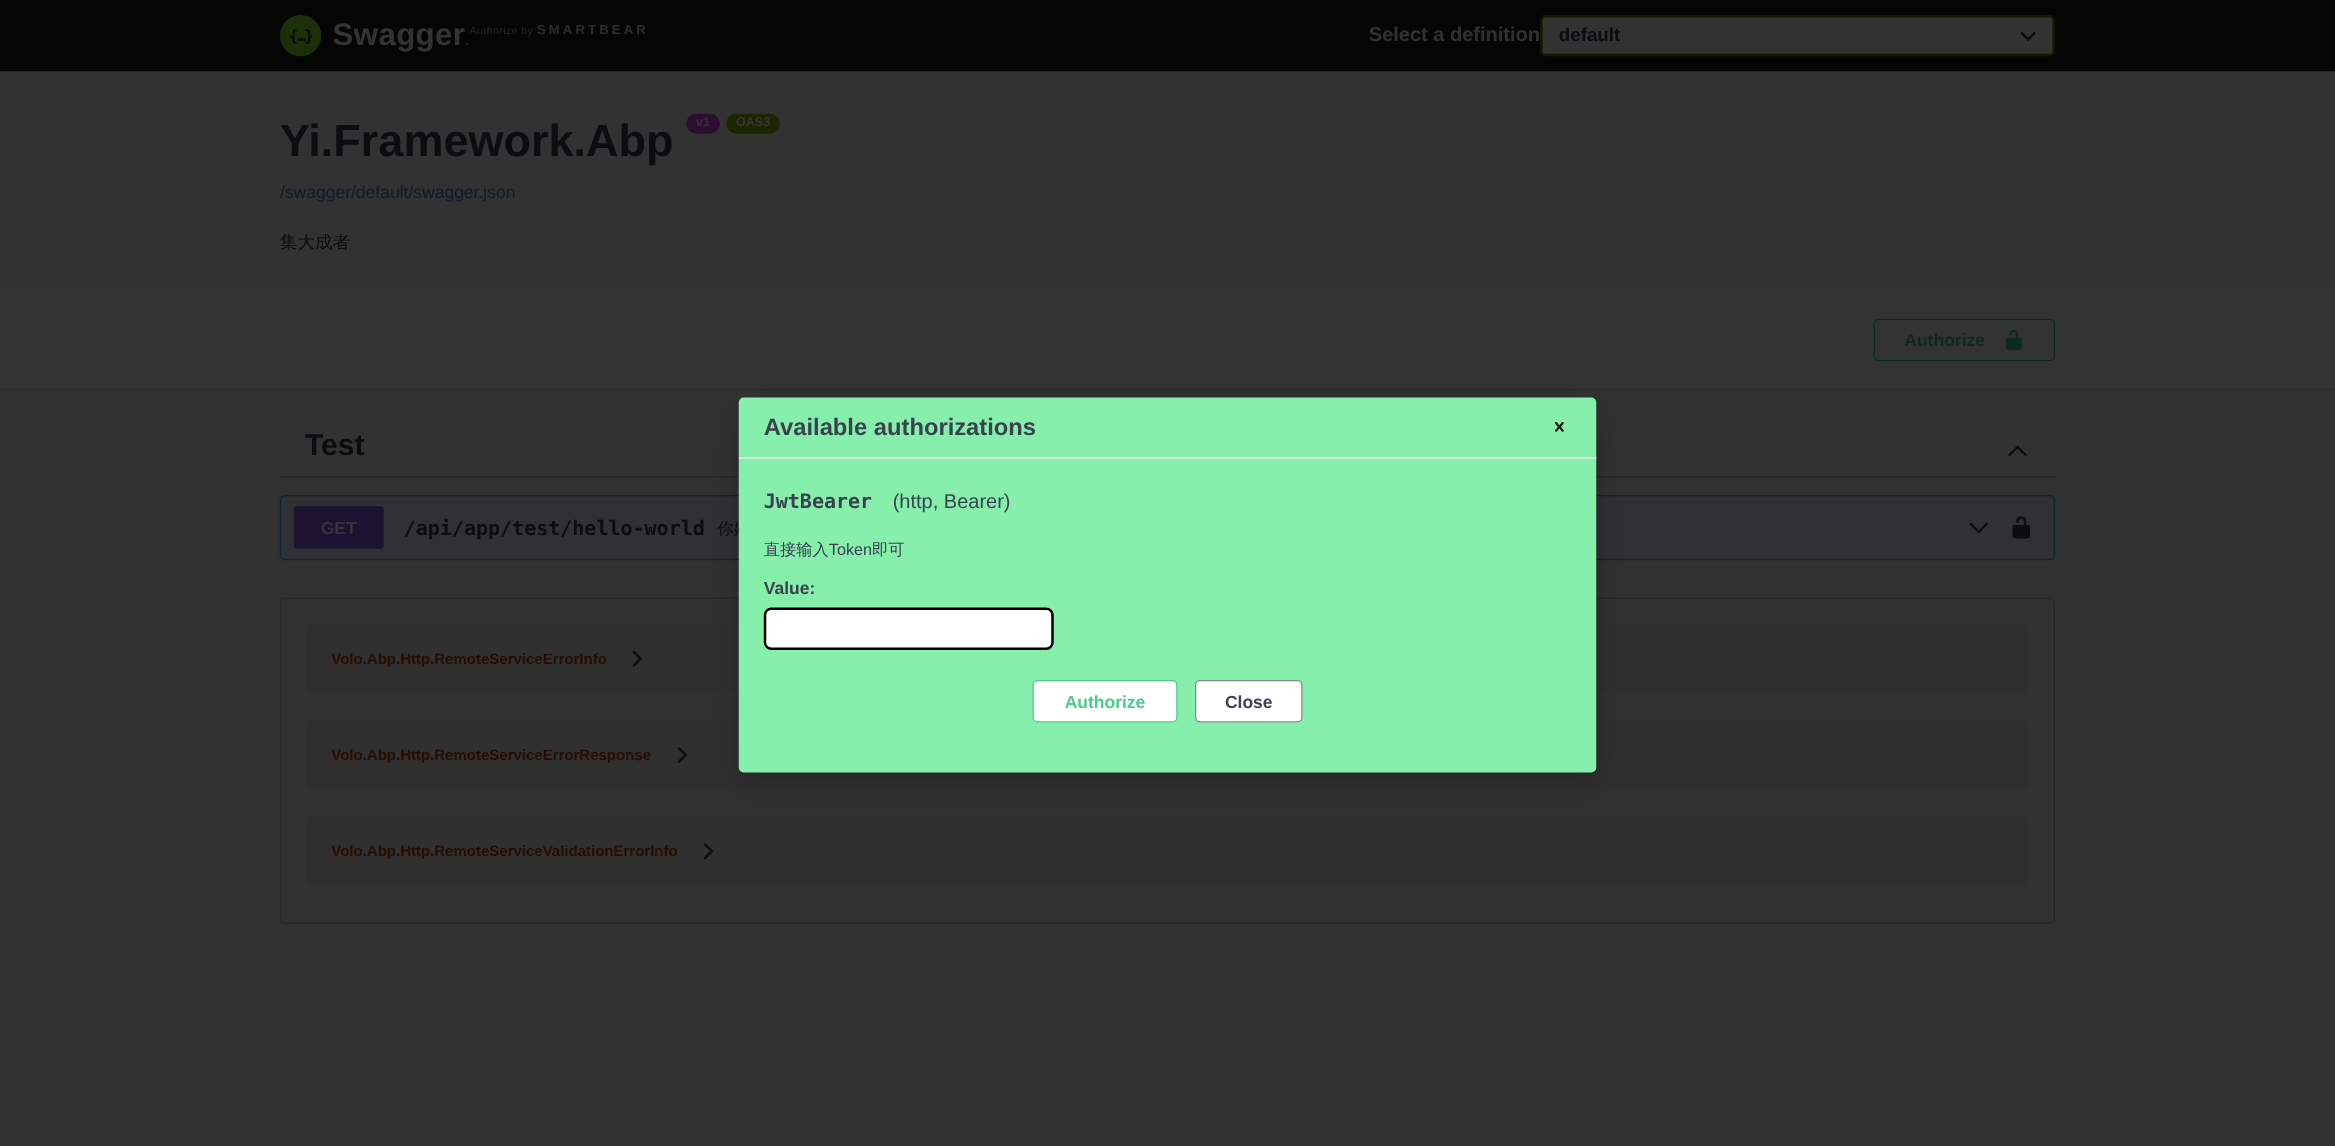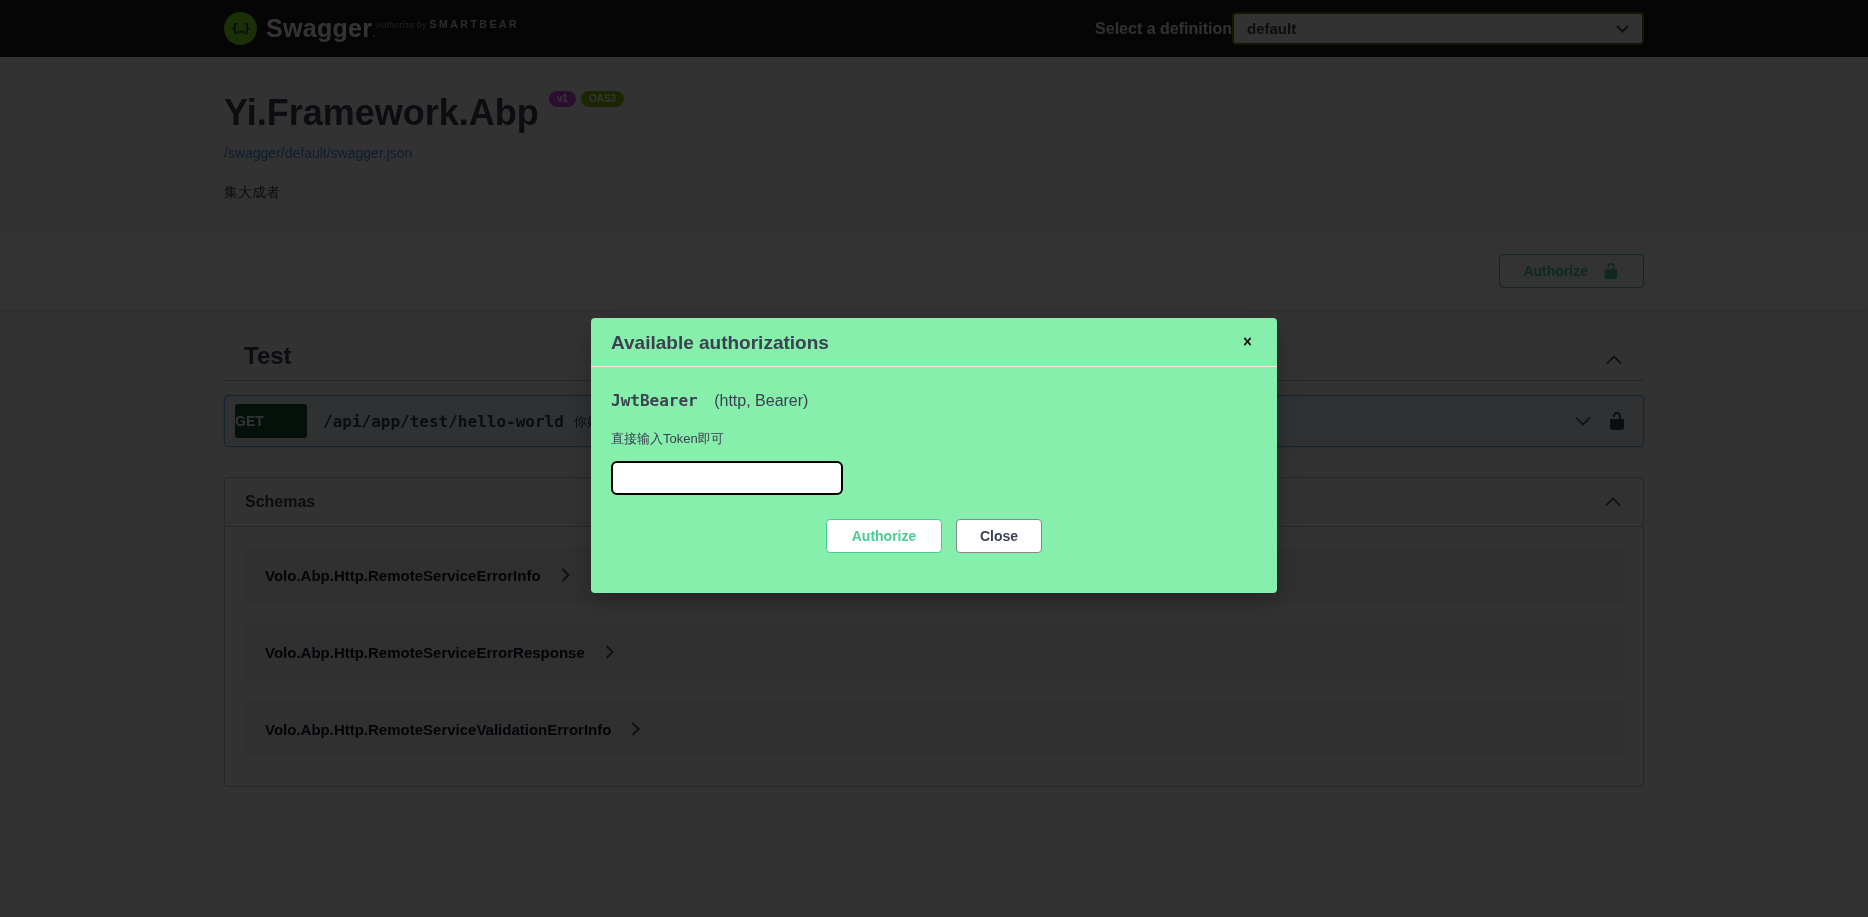--- a/index.html
+++ b/index.html
@@ -48,37 +48,37 @@
 
   
   .content { padding-bottom: 40px; }
   .tag-section { margin-top: 22px; }
   .tag-header { display: flex; align-items: flex-end; justify-content: space-between; padding: 10px 20px;
     border-bottom: 1px solid rgba(59,65,81,.3); cursor: pointer; }
   .tag-title { margin: 0; font-size: 24px; font-weight: bold; color: #3b4151; }
   .opblock { margin-top: 14px; border: 1px solid #61affe; background: rgba(97,175,254,.1); border-radius: 4px;
     box-shadow: 0 0 3px rgba(0,0,0,.19); }
   .opblock-summary { display: flex; align-items: center; padding: 8px 10px; cursor: pointer; }
-  .method-badge { background: #14532d; color: #ffffff; font-weight: bold; font-size: 14px; border-radius: 3px;
-    min-width: 72px; text-align: left; padding: 9px 0; flex: none; }
+  .method-badge { background: #8b5cf6; color: #ffffff; font-weight: bold; font-size: 14px; border-radius: 3px;
+    min-width: 72px; text-align: center; padding: 9px 0; flex: none; }
   .op-path { font-family: "DejaVu Sans Mono", monospace; font-size: 16px; font-weight: 600; color: #3b4151; padding: 0 10px 0 16px; }
   .op-desc { flex: 1; font-size: 13px; color: #3b4151; padding-top: 2px; }
   .op-controls { display: flex; align-items: center; gap: 14px; padding-right: 6px; }
   .icon-btn { background: none; border: none; padding: 0; cursor: pointer; display: flex; align-items: center; }
 
   
   .models-section { margin-top: 30px; border: 1px solid rgba(59,65,81,.3); border-radius: 4px; }
   .models-header { display: flex; align-items: center; justify-content: space-between; padding: 14px 20px;
     border-bottom: 1px solid rgba(59,65,81,.3); cursor: pointer; }
   .models-title { margin: 0; font-size: 16px; font-weight: bold; color: #3b4151; }
   .models-body { padding: 20px; }
   .model-row { background: rgba(0,0,0,.05); border-radius: 4px; height: 56px; margin-bottom: 21px;
     display: flex; align-items: center; padding: 0 20px; gap: 20px; cursor: pointer; }
   .model-row:last-child { margin-bottom: 9px; }
-  .model-name { font-size: 15px; font-weight: bold; color: #0f172a; }
+  .model-name { font-size: 12px; font-weight: bold; color: #c2410c; }
 
   
   .backdrop { position: fixed; inset: 0; background: rgba(0,0,0,.8); z-index: 50; }
   .modal { position: fixed; top: 318px; left: 50%; transform: translateX(-50%); width: 686px;
     background: #86efac; border-radius: 4px; box-shadow: 0 10px 30px 0 rgba(0,0,0,.25); z-index: 60; }
   .modal-header { display: flex; align-items: center; justify-content: space-between; padding: 14px 20px 12px;
     border-bottom: 1px solid #ebebeb; }
   .modal-title { margin: 0; font-size: 19px; font-weight: bold; color: #3b4151; }
   .modal-close { background: none; border: none; padding: 0 2px; cursor: pointer; }
   .modal-body { padding: 24px 20px 40px; }
@@ -161,26 +161,20 @@
               <svg width="20" height="20" viewBox="0 0 20 20">
                 <path fill="#3b4151" d="M15.8 8H14V5.6C14 2.703 12.665 1 10 1 7.334 1 6 2.703 6 5.6V6h2v-.801C8 3.754 8.797 3 10 3c1.203 0 2 .754 2 2.199V8H4c-.553 0-1 .646-1 1.199V17c0 .549.428 1.139.951 1.307l1.197.387c.523.167 1.379.306 1.901.306h5.9c.524 0 1.38-.139 1.903-.306l1.196-.387c.524-.167.952-.757.952-1.307V9.199C17 8.646 16.553 8 15.8 8z"></path>
               </svg>
             </button>
           </span>
         </div>
       </div>
     </section>
 
     <section class="models-section">
-      <div class="models-header">
-        <h4 class="models-title">Schemas</h4>
-        <svg width="20" height="20" viewBox="0 0 20 20">
-            <path d="M3 13.5 L10 6.5 L17 13.5" fill="none" stroke="#3b4151" stroke-width="1.7"></path>
-          </svg>
-      </div>
       <div class="models-body">
         <div class="model-row">
           <span class="model-name">Volo.Abp.Http.RemoteServiceErrorInfo</span>
           <svg width="9" height="14" viewBox="0 0 9 14">
               <path d="M1.5 1 L7.5 7 L1.5 13" fill="none" stroke="#505050" stroke-width="2"></path>
             </svg>
         </div>
         <div class="model-row">
           <span class="model-name">Volo.Abp.Http.RemoteServiceErrorResponse</span>
           <svg width="9" height="14" viewBox="0 0 9 14">
@@ -209,19 +203,20 @@
         <path fill="#1a1a1a" d="M14.348 14.849c-.469.469-1.229.469-1.697 0L10 11.819l-2.651 3.029c-.469.469-1.229.469-1.697 0-.469-.469-.469-1.229 0-1.697l2.758-3.15-2.759-3.152c-.469-.469-.469-1.228 0-1.697.469-.469 1.228-.469 1.697 0L10 8.183l2.651-3.031c.469-.469 1.228-.469 1.697 0 .469.469.469 1.229 0 1.697l-2.758 3.152 2.758 3.15c.469.469.469 1.229 0 1.698z"></path>
       </svg>
     </button>
   </div>
   <div class="modal-body">
     <h4 class="scheme-heading">
       <span class="scheme-name">JwtBearer</span>
       <span class="scheme-type">(http, Bearer)</span>
     </h4>
     <p class="scheme-desc">直接输入Token即可</p>
+    <label class="value-label">Value:</label>
     <input type="text" class="token-input" value="" style="">
     <div class="modal-actions">
       <button class="btn-modal btn-modal-authorize">Authorize</button>
       <button class="btn-modal btn-modal-close">Close</button>
     </div>
   </div>
 </div>
 
 </body></html>

